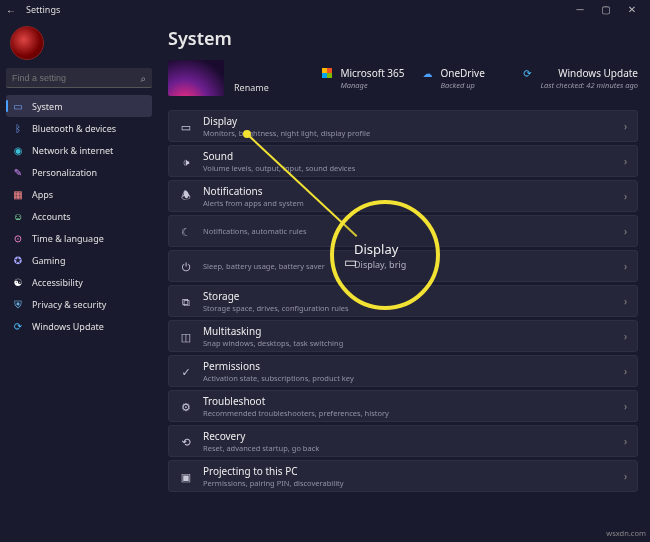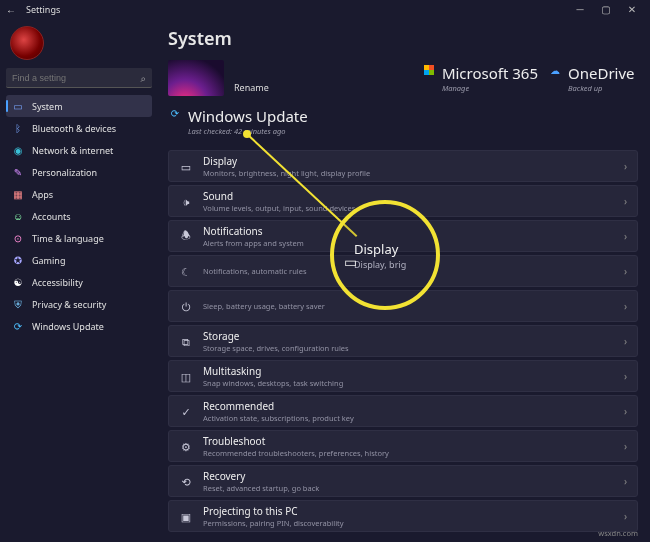--- a/index.html
+++ b/index.html
@@ -68,36 +68,36 @@
     width: 56px; height: 36px; border-radius: 2px;
     background: radial-gradient(circle at 30% 120%, #ff2e7e 0%, #6b1e8e 40%, #1a0b2e 80%);
   }
   .rename { font-size: 9px; color: #ddd; align-self: flex-end; margin-bottom: 2px; }
   .inforow .gap { flex: 1; }
   .statusitem { display: flex; gap: 6px; align-items: flex-start; min-width: 90px; }
   .statusitem .sicon { width: 14px; height: 14px; display:flex;align-items:center;justify-content:center;font-size:10px; }
   .sic-ms { background: conic-gradient(#f25022 0 25%, #7fba00 0 50%, #00a4ef 0 75%, #ffb900 0); width:10px;height:10px; }
   .sic-od { color:#4aa0ff }
   .sic-wu { color:#4dbfff }
-  .statusitem .txts .t1 { font-size: 15px; color: #eee; }
+  .statusitem .txts .t1 { font-size: 10px; color: #eee; text-align: right; }
   .statusitem .txts .t2 { font-size: 7.5px; color: #9a9aaa; font-style: italic; }
 
   .rowitem {
     display: flex; align-items: center; gap: 10px;
     background: #26263a; border: 1px solid #2f2f44;
     border-radius: 3px; height: 32px; padding: 0 10px;
     margin-bottom: 3px;
   }
   .rowitem .ricon { width: 14px; text-align: center; color: #c8c8d8; font-size: 11px; }
   .rowitem .rlabels .rl1 { font-size: 10px; color: #eee; }
   .rowitem .rlabels .rl2 { font-size: 7.5px; color: #9292a4; }
   .rowitem .chev { margin-left: auto; color: #888; font-size: 10px; }
 
   .watermark {
-    position: absolute; right: 12px; bottom: 4px;
+    position: absolute; right: 4px; bottom: 4px;
     font-size: 7.5px; color: #888;
   }
 
   
   .hl-circle {
     position: absolute; left: 330px; top: 200px;
     width: 110px; height: 110px; border: 4px solid #f2e233;
     border-radius: 50%; pointer-events: none;
     background: rgba(26,26,46,0.15);
     display: flex; flex-direction: column; justify-content: center;
@@ -269,21 +269,21 @@
         <span class="ricon">◫</span>
         <span class="rlabels">
           <div class="rl1">Multitasking</div>
           <div class="rl2">Snap windows, desktops, task switching</div>
         </span>
         <span class="chev">›</span>
       </div>
     <div class="rowitem">
         <span class="ricon">✓</span>
         <span class="rlabels">
-          <div class="rl1">Recommended</div>
+          <div class="rl1">Permissions</div>
           <div class="rl2">Activation state, subscriptions, product key</div>
         </span>
         <span class="chev">›</span>
       </div>
     <div class="rowitem">
         <span class="ricon">⚙</span>
         <span class="rlabels">
           <div class="rl1">Troubleshoot</div>
           <div class="rl2">Recommended troubleshooters, preferences, history</div>
         </span>

